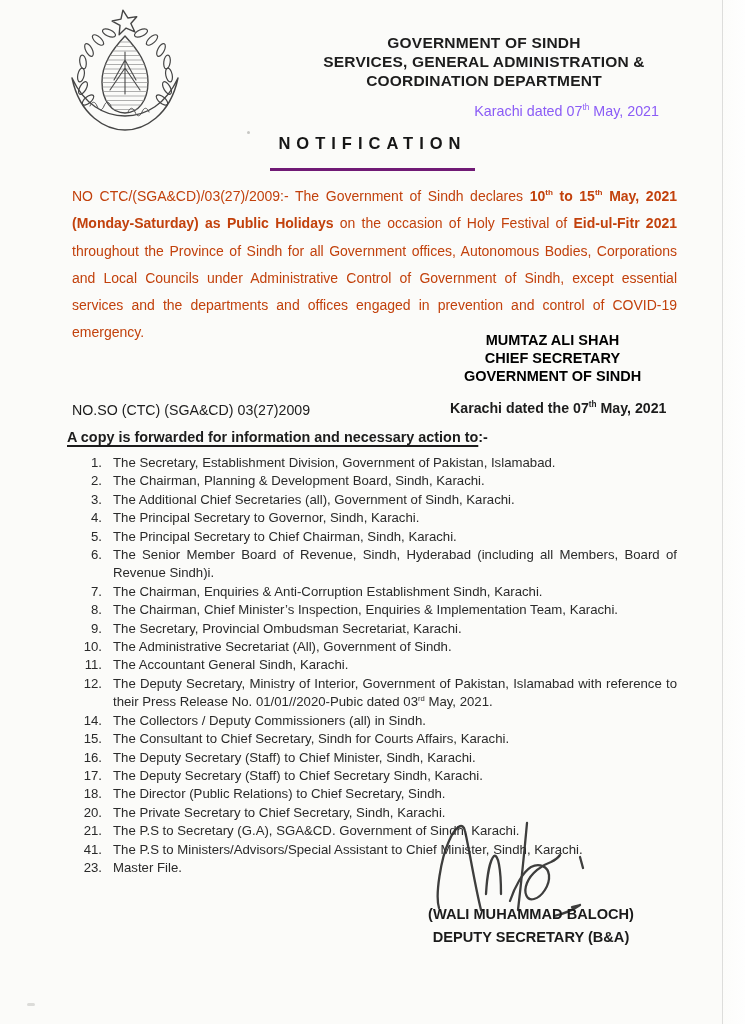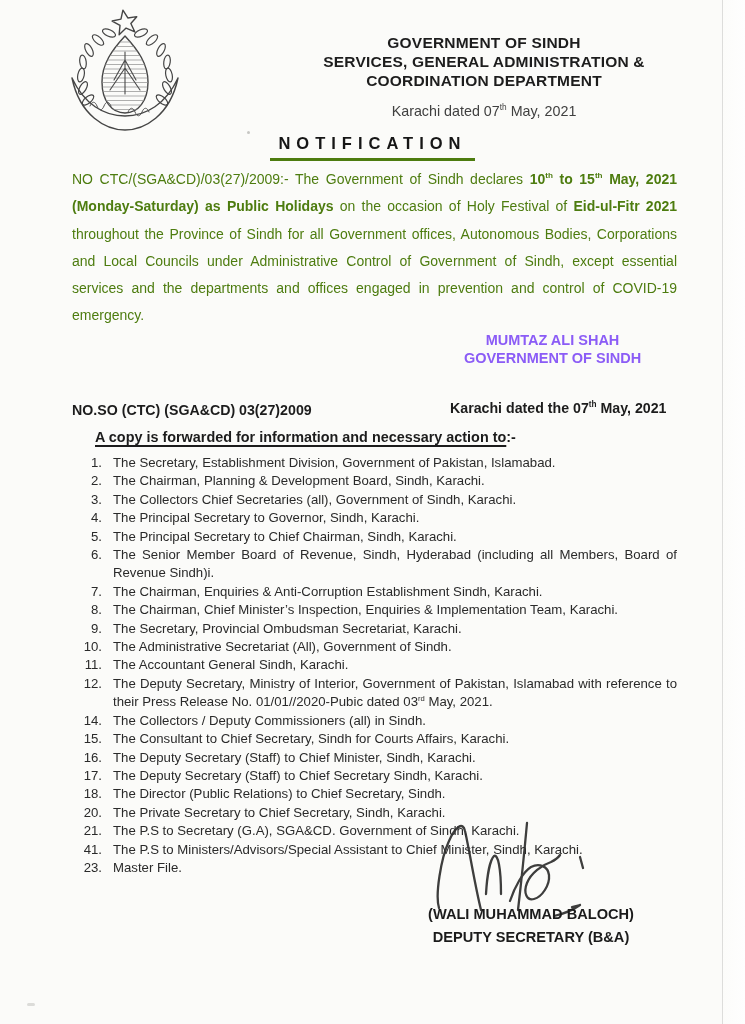--- a/index.html
+++ b/index.html
@@ -12,40 +12,40 @@
   sup{font-size:0.58em;line-height:0;vertical-align:super;letter-spacing:0;}
   .b{font-weight:bold;}
 
   .crest{position:absolute;left:64px;top:8px;width:122px;height:124px;}
 
   .org{
     position:absolute;left:309px;top:33px;width:350px;text-align:center;
     font-weight:bold;font-size:15.5px;line-height:19px;color:#1d1d1d;letter-spacing:.2px;
   }
   .place-date-top{
-    position:absolute;left:309px;top:103px;width:350px;text-align:center;
-    font-size:14.3px;color:#404040;
+    position:absolute;left:309px;top:103px;width:350px;text-align:right;
+    font-size:14.3px;color:#8b5cf6;
   }
   .title-wrap{position:absolute;left:0;top:134px;width:745px;text-align:center;}
   .title-text{
     display:inline-block;font-weight:bold;font-size:16.5px;letter-spacing:6px;
-    color:#161616;border-bottom:3px solid #4d7c0f;padding:0 8px 5px 8px;
+    color:#161616;border-bottom:3px solid #701a75;padding:0 8px 15px 8px;
   }
   .body-par{
-    position:absolute;left:72px;top:152px;width:605px;
-    font-size:14px;line-height:27.3px;text-align:justify;color:#4d7c0f;
+    position:absolute;left:72px;top:169px;width:605px;
+    font-size:14px;line-height:27.3px;text-align:justify;color:#c2410c;
   }
   .signer-top{
     position:absolute;left:455px;top:332px;width:195px;text-align:center;
-    font-weight:bold;font-size:14.5px;line-height:17.8px;color:#8b5cf6;
-  }
-  .ref-number{position:absolute;left:72px;top:402px;font-weight:bold;font-size:14.2px;color:#1c1c1c;}
+    font-weight:bold;font-size:14.5px;line-height:17.8px;color:#000000;
+  }
+  .ref-number{position:absolute;left:72px;top:402px;font-weight:normal;font-size:14.2px;color:#1c1c1c;}
   .ref-date{position:absolute;left:450px;top:400px;font-weight:bold;font-size:14.2px;color:#1c1c1c;}
   .copy-heading{position:absolute;left:67px;top:429px;font-size:14.4px;font-weight:bold;color:#1c1c1c;}
-  .copy-heading .u{text-decoration:underline;text-decoration-thickness:2px;text-underline-offset:3px;margin-left:28px;}
+  .copy-heading .u{text-decoration:underline;text-decoration-thickness:2px;text-underline-offset:3px;}
 
   .dist{
     position:absolute;left:74px;top:454px;width:603px;
     font-size:13.2px;line-height:18.4px;color:#2a2a2a;
   }
   .li{display:flex;}
   .num{flex:0 0 28px;text-align:right;margin-right:11px;}
   .txt{flex:1;text-align:justify;}
 
   .signature{position:absolute;left:415px;top:800px;width:190px;height:122px;pointer-events:none;}
@@ -112,20 +112,21 @@
   <div class="place-date-top"><span>Karachi dated 07</span><sup>th</sup><span> May, 2021</span></div>
 
   <div class="title-wrap">
     <span class="title-text">NOTIFICATION</span>
   </div>
 
   <p class="body-par"><span>NO CTC/(SGA&amp;CD)/03(27)/2009:- The Government of Sindh declares </span><span class="b">10</span><sup class="b">th</sup><span class="b"> to 15</span><sup class="b">th</sup><span class="b"> May, 2021 (Monday-Saturday) as Public Holidays</span><span> on the occasion of Holy Festival of </span><span class="b">Eid-ul-Fitr 2021</span><span> throughout the Province of Sindh for all Government offices, Autonomous Bodies, Corporations and Local Councils under Administrative Control of Government of Sindh, except essential services and the departments and offices engaged in prevention and control of COVID-19 emergency.</span></p>
 
   <div class="signer-top">
     <div>MUMTAZ ALI SHAH</div>
+    <div>CHIEF SECRETARY</div>
     <div>GOVERNMENT OF SINDH</div>
   </div>
 
   <div class="ref-number">NO.SO (CTC) (SGA&amp;CD) 03(27)2009</div>
   <div class="ref-date"><span>Karachi dated the 07</span><sup>th</sup><span> May, 2021</span></div>
 
   <div class="copy-heading">
     <span class="u">A copy is forwarded for information and necessary action to</span><span>:-</span>
   </div>
 
@@ -133,21 +134,21 @@
       <div class="li">
         <span class="num">1.</span>
         <span class="txt"><span>The Secretary, Establishment Division, Government of Pakistan, Islamabad.</span></span>
       </div>
       <div class="li">
         <span class="num">2.</span>
         <span class="txt"><span>The Chairman, Planning &amp; Development Board, Sindh, Karachi.</span></span>
       </div>
       <div class="li">
         <span class="num">3.</span>
-        <span class="txt"><span>The Collectors Chief Secretaries (all), Government of Sindh, Karachi.</span></span>
+        <span class="txt"><span>The Additional Chief Secretaries (all), Government of Sindh, Karachi.</span></span>
       </div>
       <div class="li">
         <span class="num">4.</span>
         <span class="txt"><span>The Principal Secretary to Governor, Sindh, Karachi.</span></span>
       </div>
       <div class="li">
         <span class="num">5.</span>
         <span class="txt"><span>The Principal Secretary to Chief Chairman, Sindh, Karachi.</span></span>
       </div>
       <div class="li">

